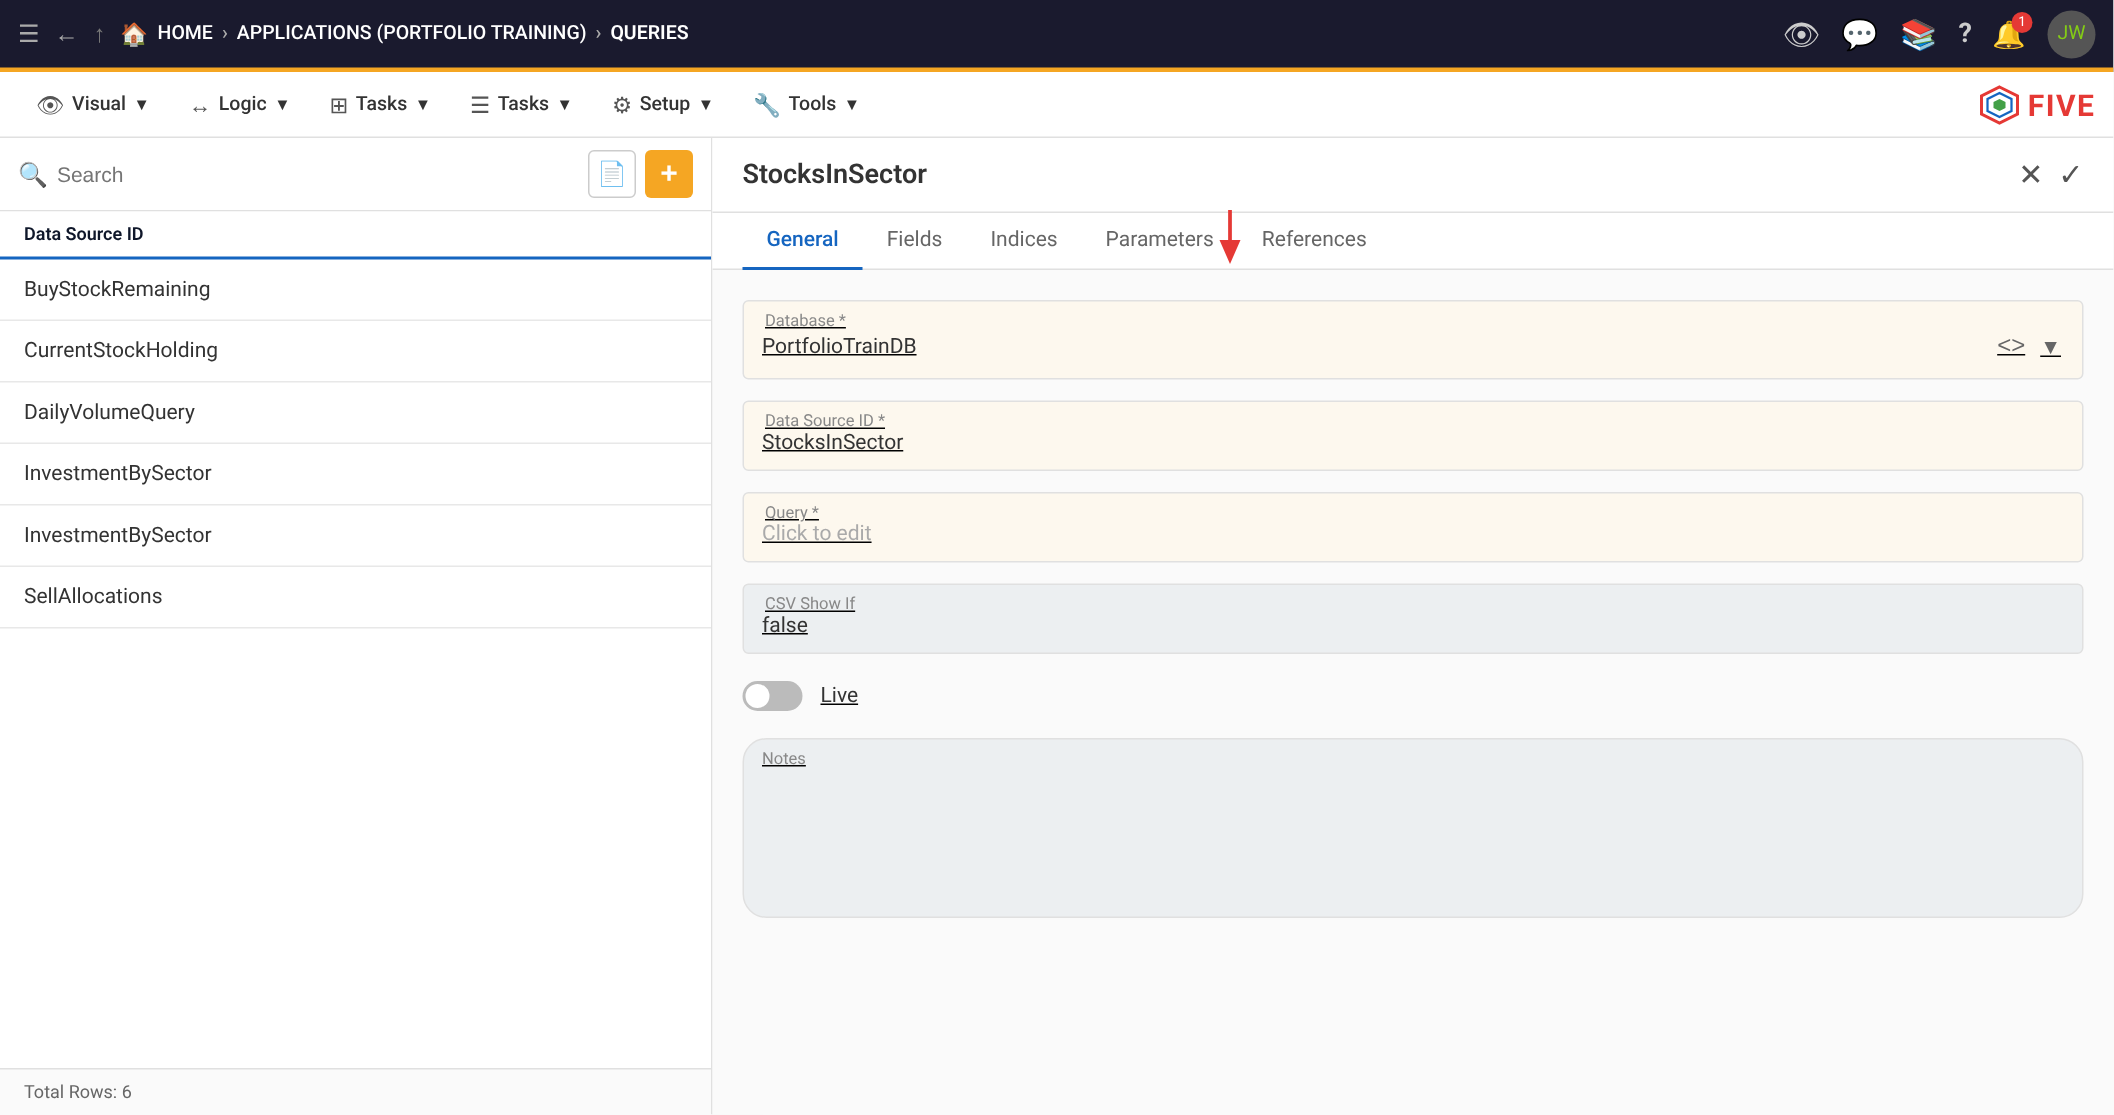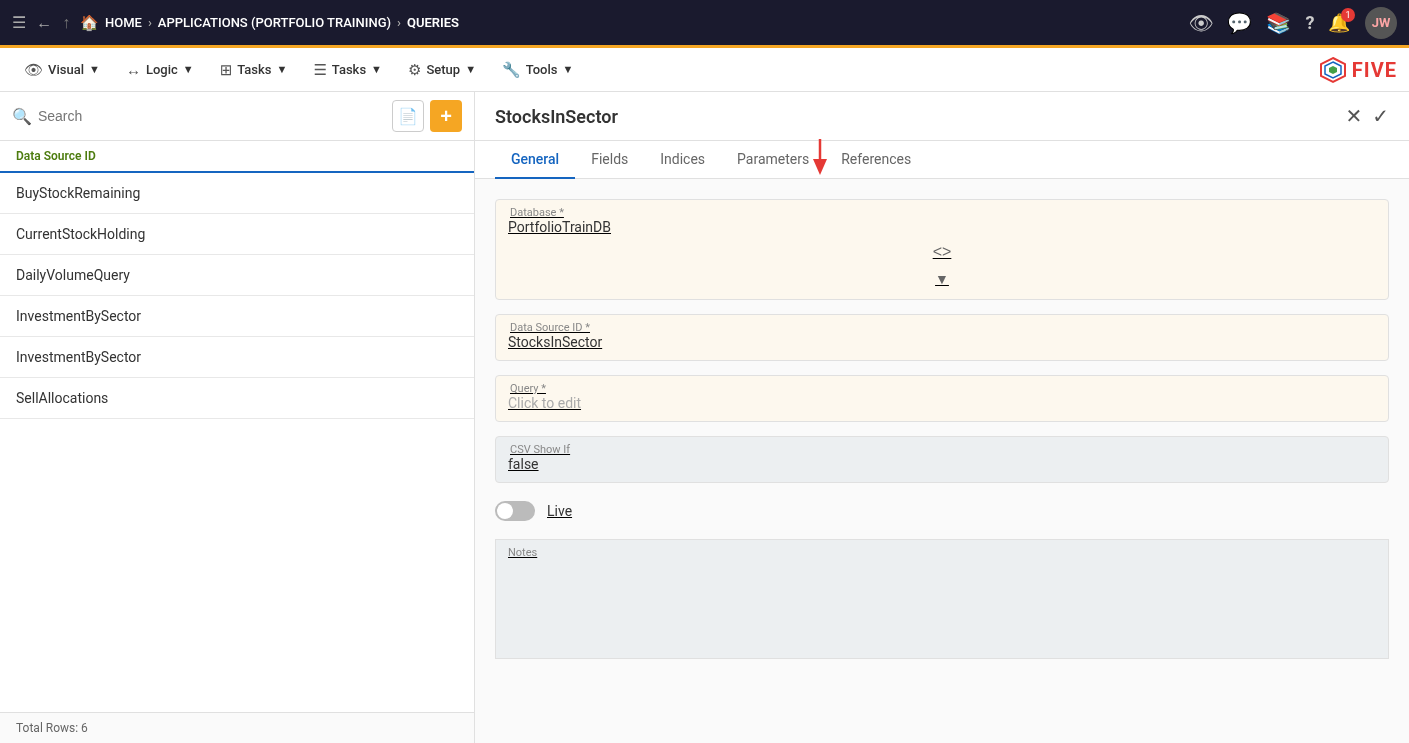--- a/index.html
+++ b/index.html
@@ -65,26 +65,26 @@
       height: 14px;
       display: flex;
       align-items: center;
       justify-content: center;
     }
     .avatar {
       width: 32px;
       height: 32px;
       border-radius: 50%;
       background: #555;
-      color: #fca5a5;
+      color: #84cc16;
       display: flex;
       align-items: center;
       justify-content: center;
       font-size: 13px;
-      font-weight: 700;
+      font-weight: 400;
       cursor: pointer;
     }
 
     
     .secondary-nav {
       display: flex;
       align-items: center;
       background: #fff;
       height: 44px;
       padding: 0 12px;
@@ -190,21 +190,21 @@
       justify-content: center;
       font-size: 20px;
       color: white;
       font-weight: bold;
     }
 
     .sidebar-column-header {
       padding: 8px 16px;
       font-size: 12px;
       font-weight: 600;
-      color: #4d7c0f;
+      color: #0f172a;
       border-bottom: 2px solid #1565c0;
       background: #fff;
     }
 
     .sidebar-list {
       flex: 1;
       overflow-y: auto;
     }
     .sidebar-list-item {
       padding: 12px 16px;
@@ -302,22 +302,22 @@
       background: #fdf8ee;
       border: 1px solid #e0e0e0;
       border-radius: 4px;
       padding: 6px 12px 10px;
       position: relative;
     }
     .field-wrapper.light { background: #eceff1; }
 
     .field-with-icons {
       display: flex;
+      align-items: center;
       gap: 6px;
-      flex-direction: column;
     }
     .field-text {
       flex: 1;
       font-size: 14px;
       color: #333;
     }
     .field-icon-btn {
       background: none;
       border: none;
       cursor: pointer;
@@ -350,21 +350,21 @@
       border-radius: 50%;
     }
     .toggle-label {
       font-size: 14px;
       color: #333;
     }
 
     .notes-field {
       background: #eceff1;
       border: 1px solid #e0e0e0;
-      border-radius: 0;
+      border-radius: 16px;
       padding: 6px 12px 10px;
       min-height: 120px;
     }
     .notes-label {
       font-size: 11px;
       color: #888;
     }
 
     
     .tabs-container {

